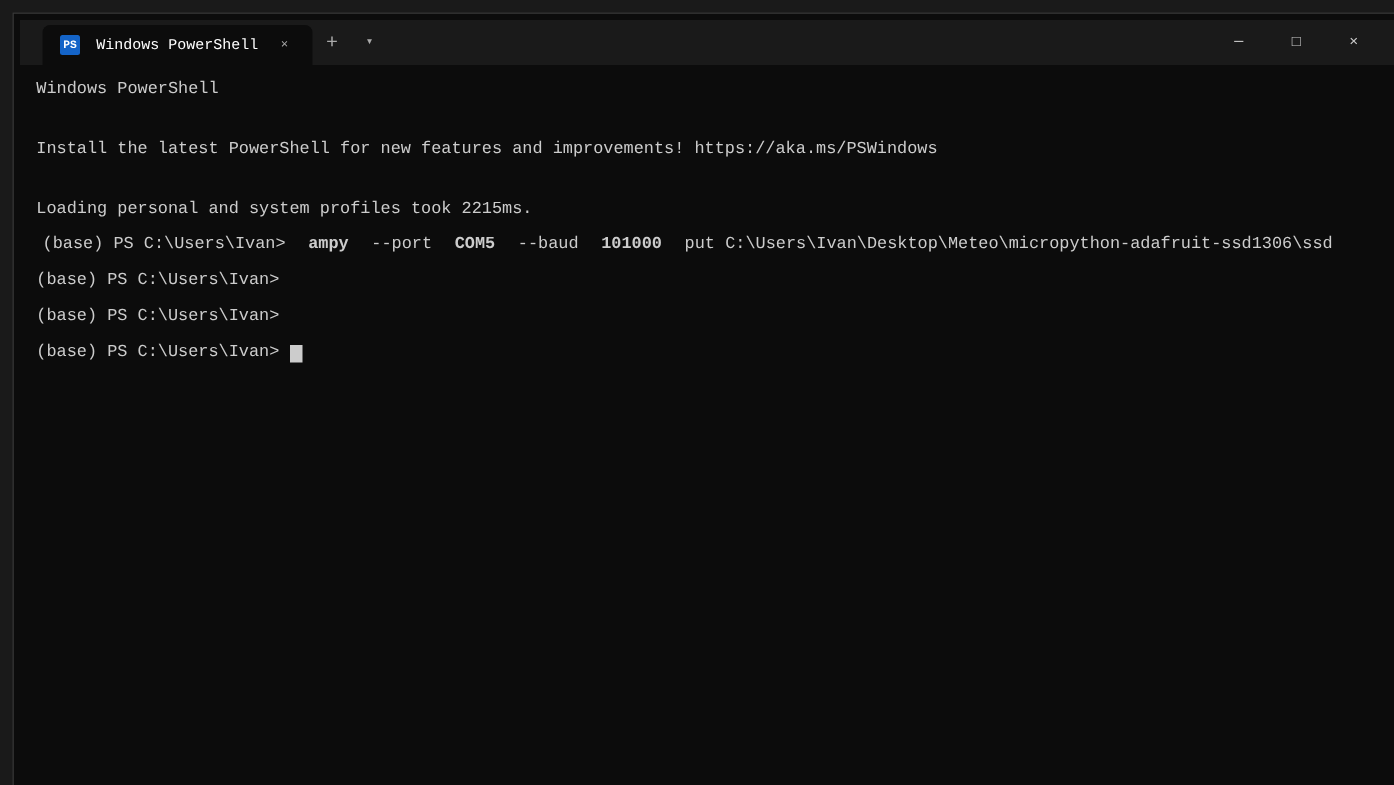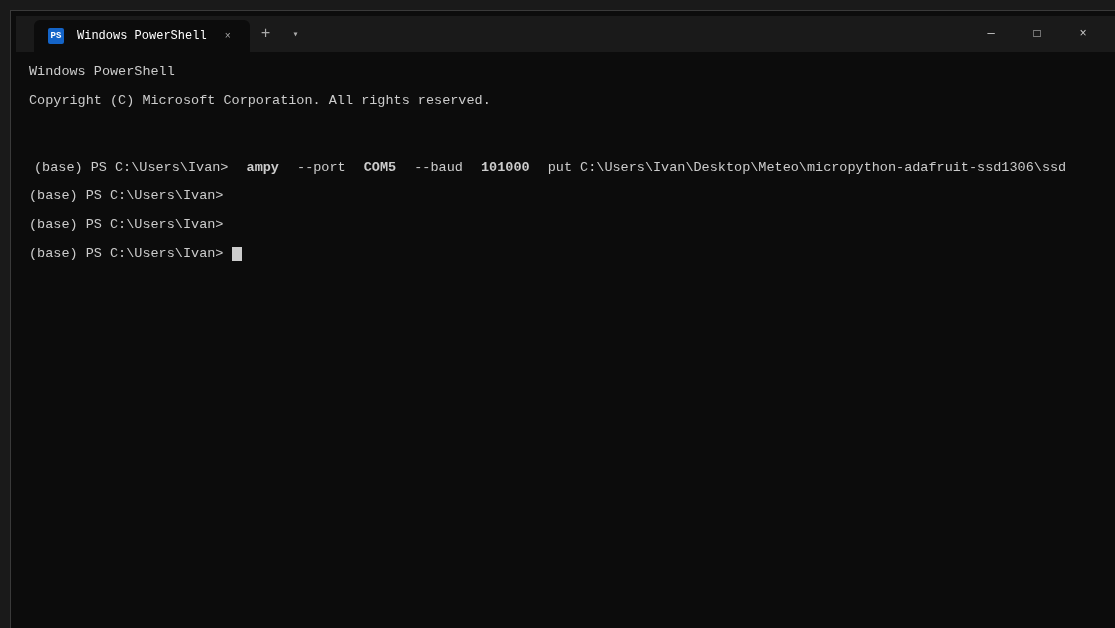--- a/index.html
+++ b/index.html
@@ -200,21 +200,22 @@
         <span>□</span>
       </div>
       <div class="win-btn close">
         <span>×</span>
       </div>
     </div>
   </div>
 
   <div class="terminal-body">
     <span class="line">Windows PowerShell</span>
-    <span class="line">Copyright (C) Microsoft Corporation. All rights reserved.</span>
     <span class="line-empty"></span>
+    <span class="line">Install the latest PowerShell for new features and improvements! https://aka.ms/PSWindows</span>
     <span class="line-empty"></span>
+    <span class="line">Loading personal and system profiles took 2215ms.</span>
     <span class="line"><span>(base) PS C:\Users\Ivan&gt; </span><span class="bold">ampy</span><span> --port </span><span class="bold">COM5</span><span> --baud </span><span class="bold">101000</span><span> put C:\Users\Ivan\Desktop\Meteo\micropython-adafruit-ssd1306\ssd</span></span>
     <span class="line">(base) PS C:\Users\Ivan&gt;</span>
     <span class="line">(base) PS C:\Users\Ivan&gt;</span>
     <span class="line">(base) PS C:\Users\Ivan&gt; <span class="cursor"></span></span>
   </div>
 </div>
 
 </body></html>

